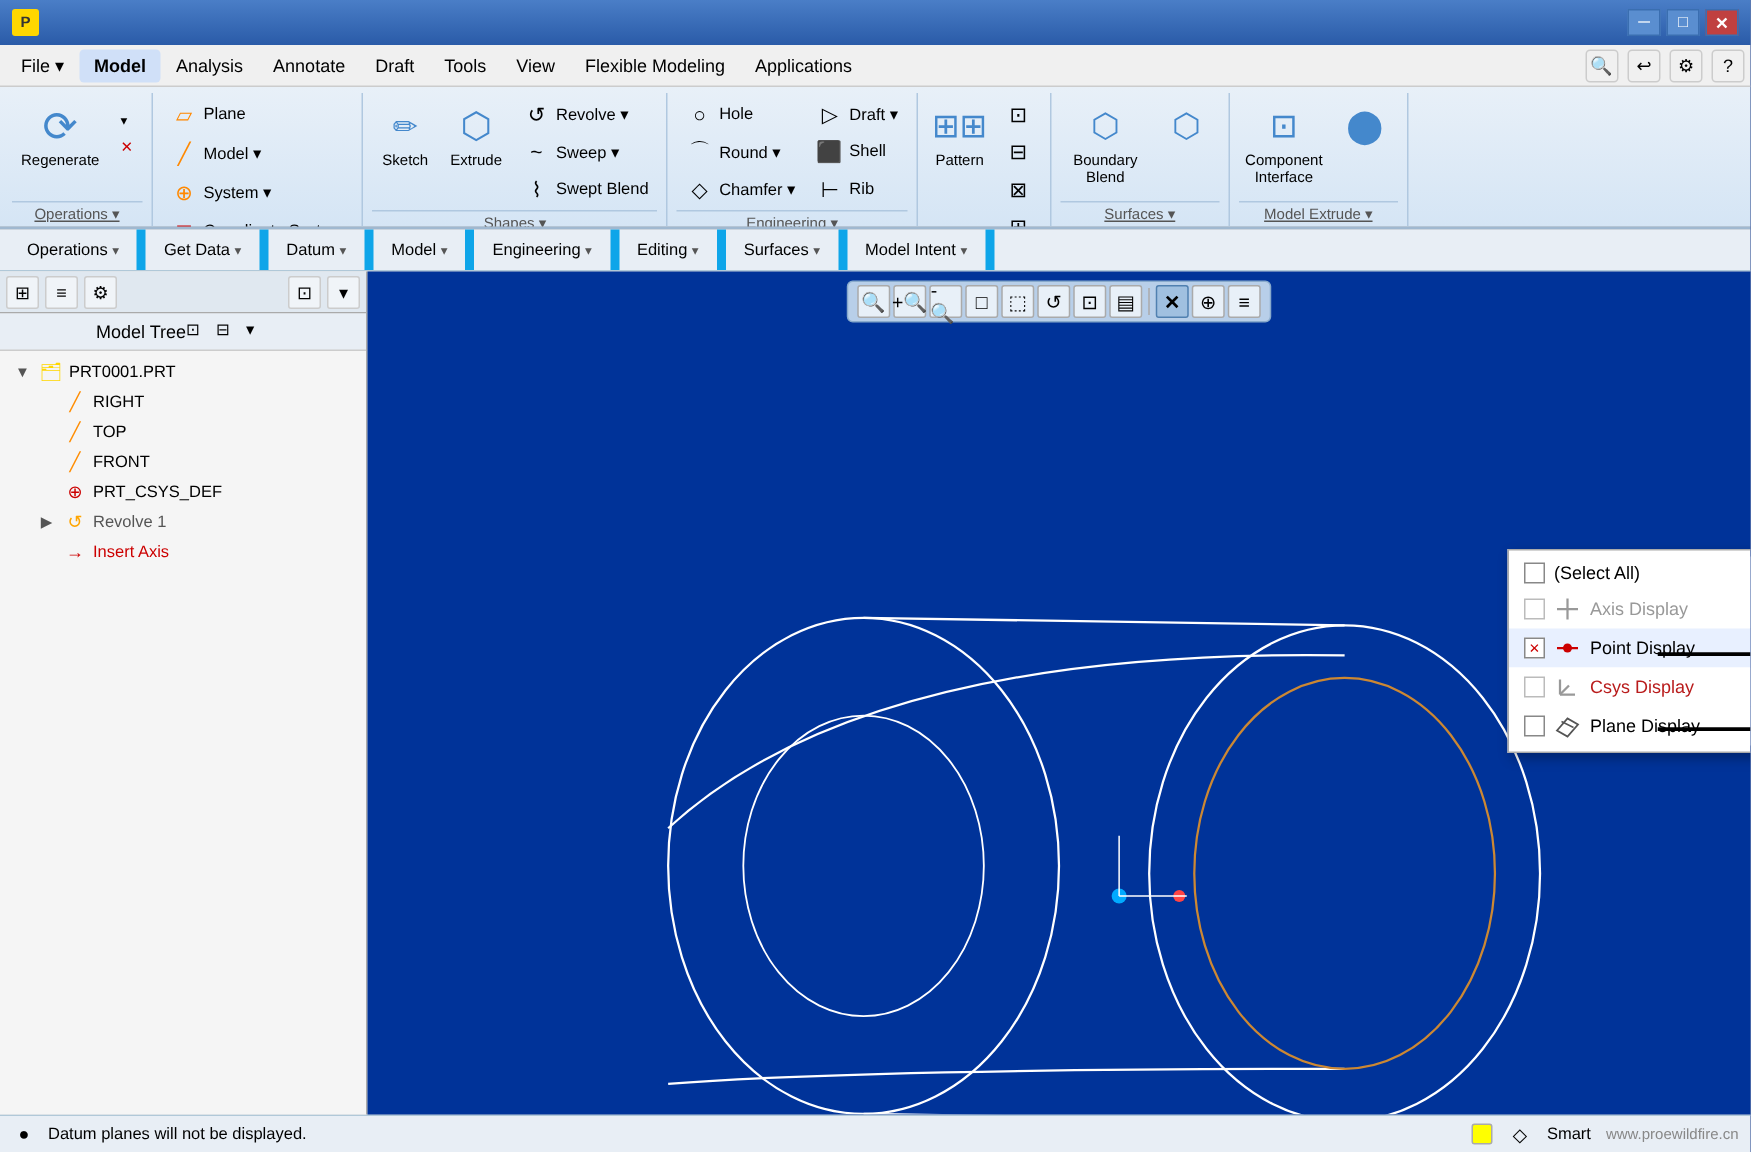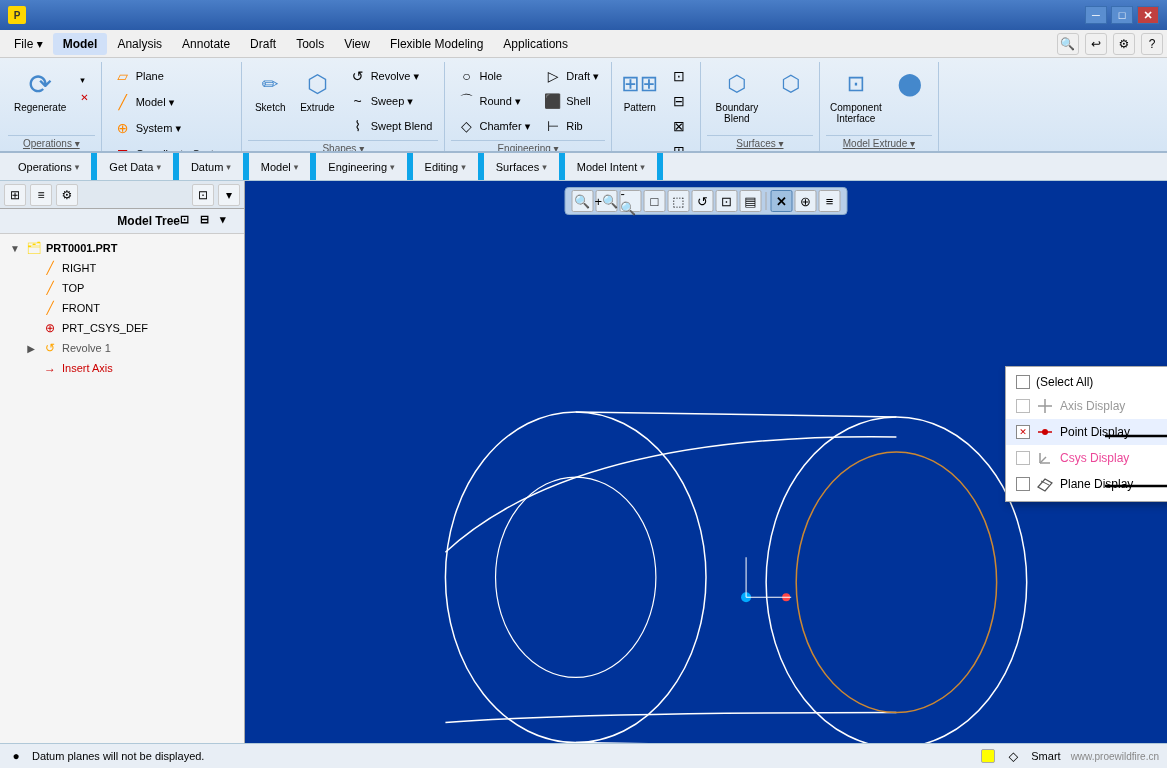--- a/index.html
+++ b/index.html
@@ -172,27 +172,27 @@
     }
     .sidebar-icon-btn {
       width: 22px; height: 22px;
       display: flex; align-items: center; justify-content: center;
       cursor: pointer; border: 1px solid #ccc; background: #f0f4f8; border-radius: 2px; font-size: 12px;
     }
     #sidebar-toolbar-right { margin-left: auto; display: flex; gap: 4px; }
 
     #model-tree-header {
       padding: 4px 8px;
-      font-weight: bold;
+      font-weight: normal;
       font-size: 12px;
       background: #e8eef5;
       border-bottom: 1px solid #ccc;
       display: flex;
       align-items: center;
-      justify-content: flex-end;
+      justify-content: center;
     }
     #model-tree-header-icons { display: flex; gap: 4px; }
     .tree-header-icon { width: 16px; height: 16px; cursor: pointer; font-size: 11px; }
 
     #tree-items { padding: 4px 0; flex: 1; overflow-y: auto; }
     .tree-item {
       display: flex;
       align-items: center;
       padding: 2px 8px;
       cursor: pointer;
@@ -552,21 +552,21 @@
         <span class="tree-header-icon">⊡</span>
         <span class="tree-header-icon">⊟</span>
         <span class="tree-header-icon">▾</span>
       </div>
     </div>
     <div id="tree-items">
 
       <div class="tree-item">
         <span class="tree-expand">▼</span>
         <span class="tree-item-icon icon-prt">🗂</span>
-        <span style="font-weight:bold;">PRT0001.PRT</span>
+        <span style="font-weight:normal;">PRT0001.PRT</span>
       </div>
 
       <div class="tree-item indent1">
         <span class="tree-expand"></span>
         <span class="tree-item-icon icon-plane">╱</span>
         <span>RIGHT</span>
       </div>
 
       <div class="tree-item indent1">
         <span class="tree-expand"></span>
@@ -665,21 +665,21 @@
         <span>Point Display</span>
       </div>
 
       <div class="dropdown-item disabled">
         <div class="dropdown-checkbox" style="border-color:#bbb;"></div>
         <svg width="18" height="18" viewBox="0 0 18 18">
           <line x1="4" y1="14" x2="14" y2="14" stroke="#999" stroke-width="1.5"></line>
           <line x1="4" y1="14" x2="4" y2="4" stroke="#999" stroke-width="1.5"></line>
           <line x1="4" y1="14" x2="10" y2="8" stroke="#999" stroke-width="1.5"></line>
         </svg>
-        <span style="color:#ec4899;">Csys Display</span>
+        <span style="color:#b91c1c;">Csys Display</span>
       </div>
 
       <div class="dropdown-item">
         <div class="dropdown-checkbox"></div>
         <svg width="18" height="18" viewBox="0 0 18 18">
           <path d="M2 12 L9 4 L16 8 L9 16 Z" fill="none" stroke="#555" stroke-width="1.2"></path>
           <line x1="5" y1="6" x2="13" y2="10" stroke="#555" stroke-width="1"></line>
         </svg>
         <span>Plane Display</span>
       </div>

